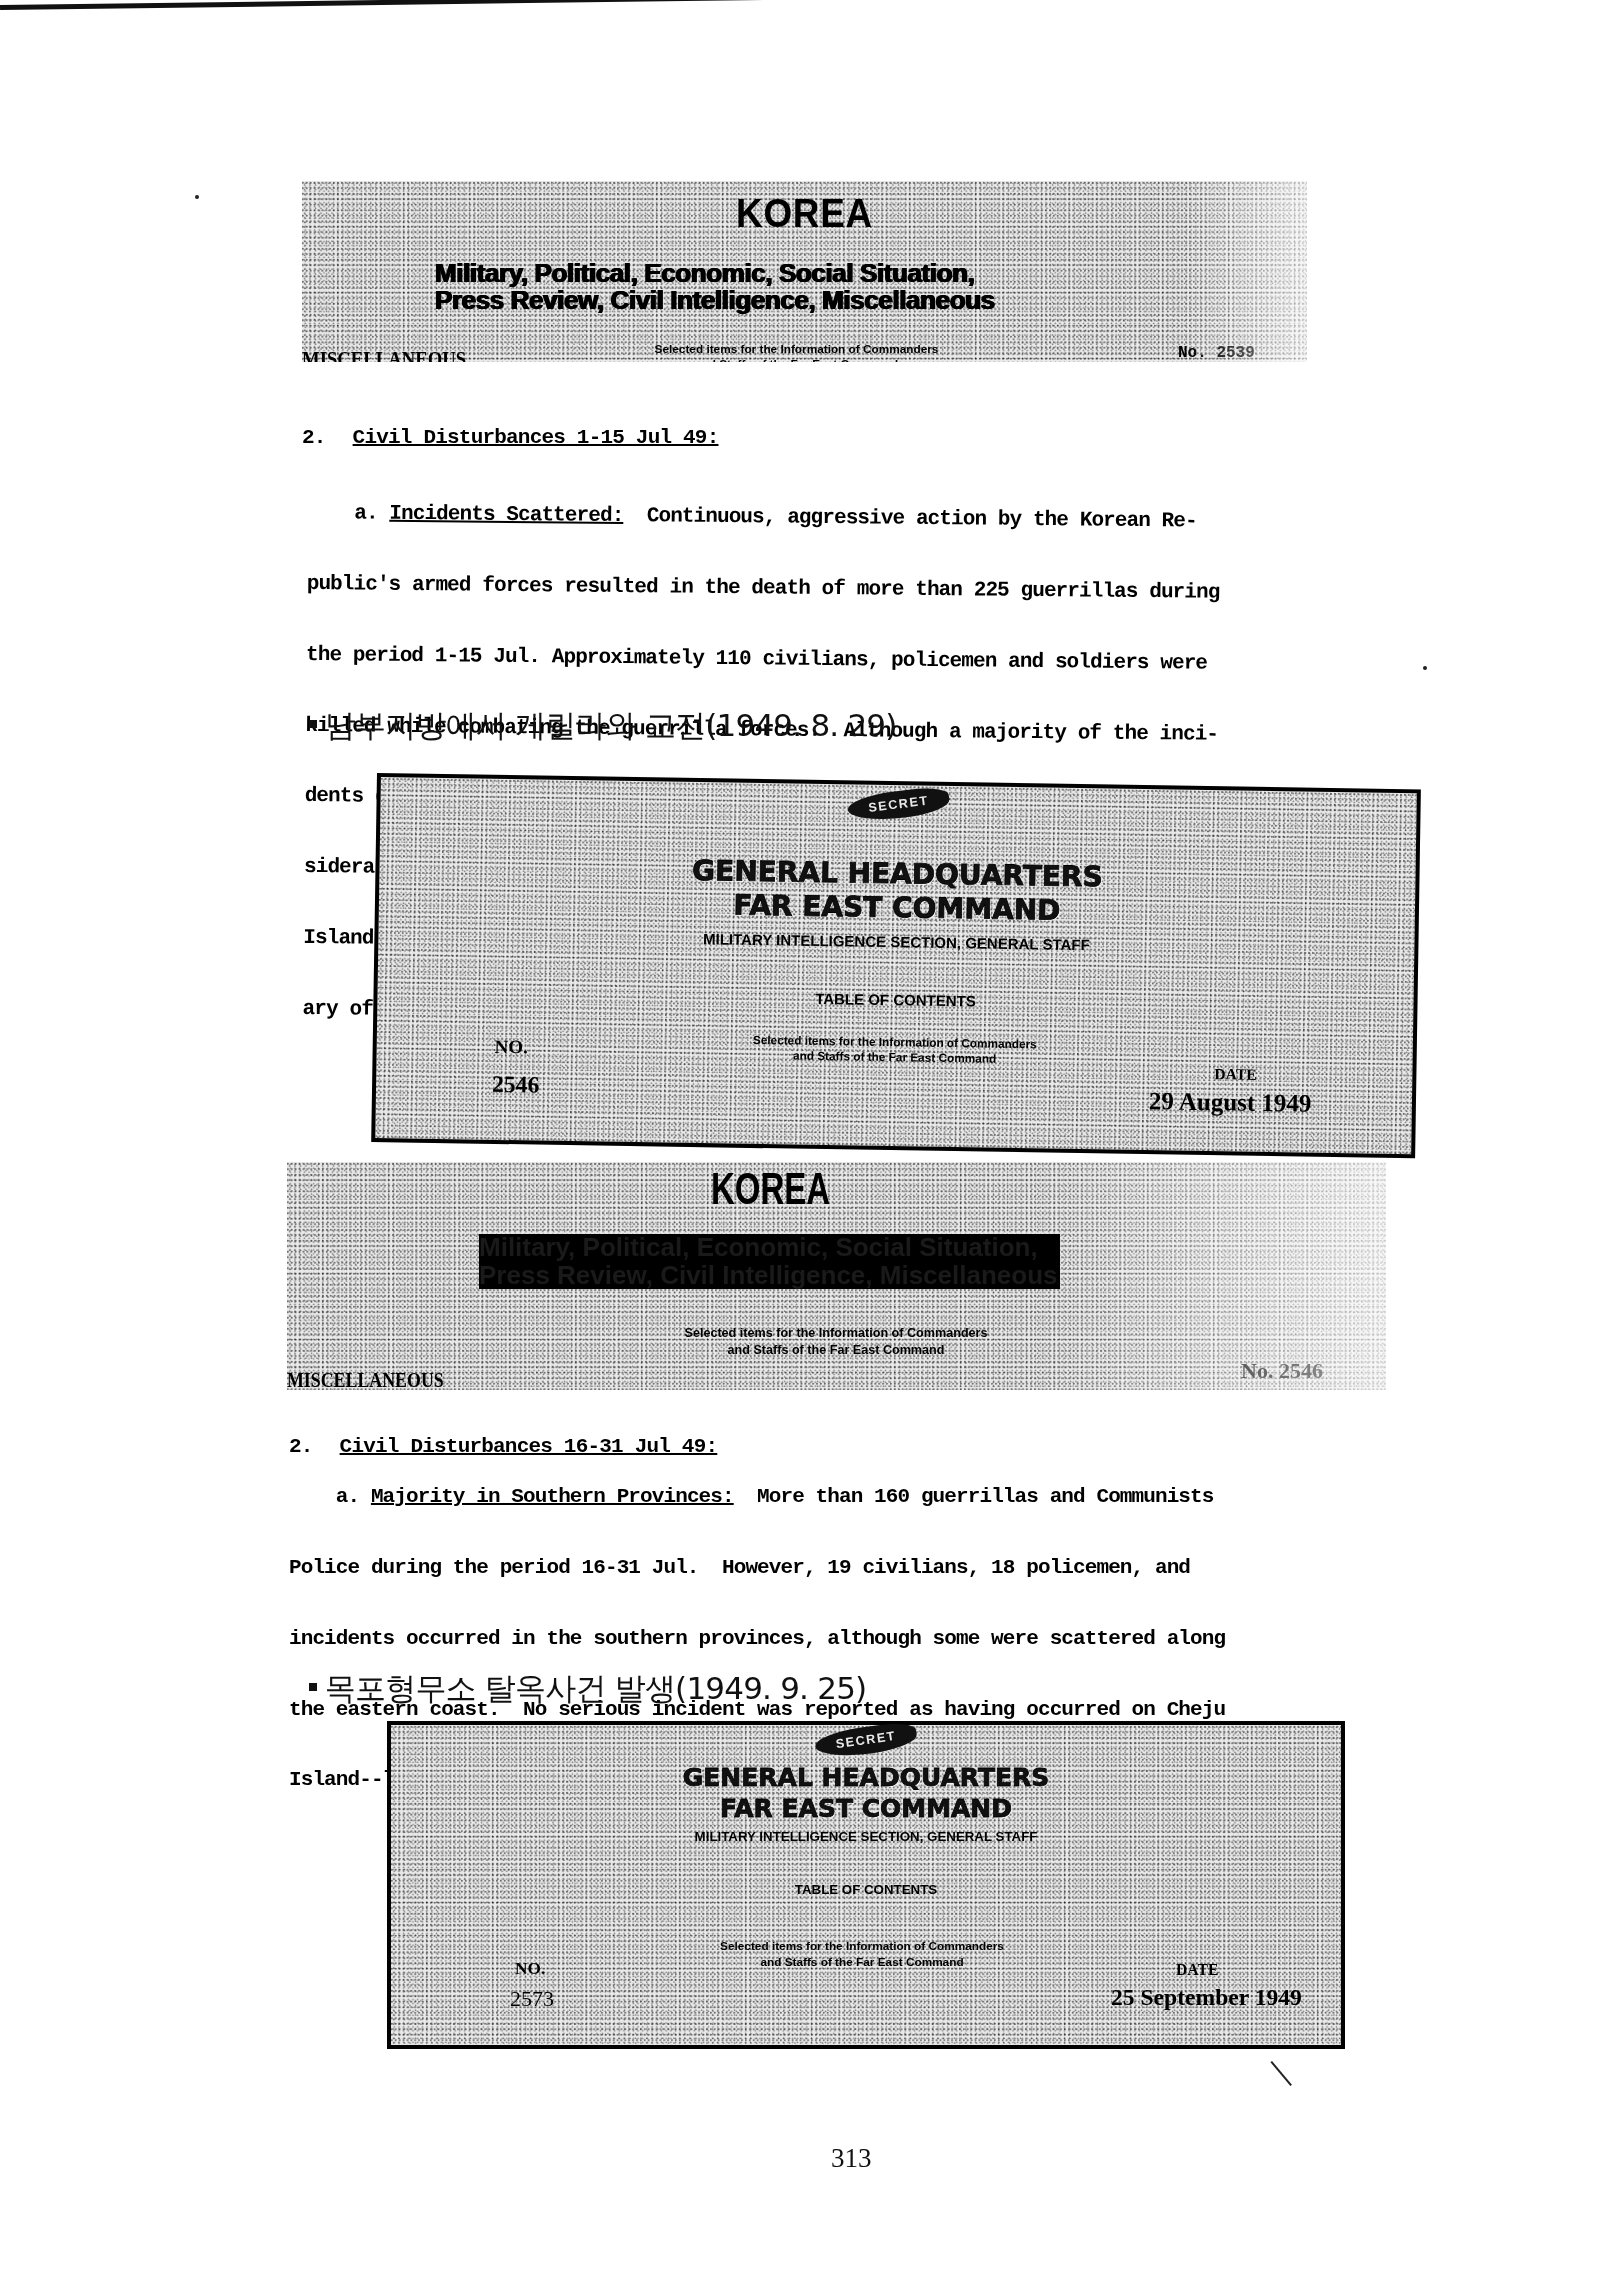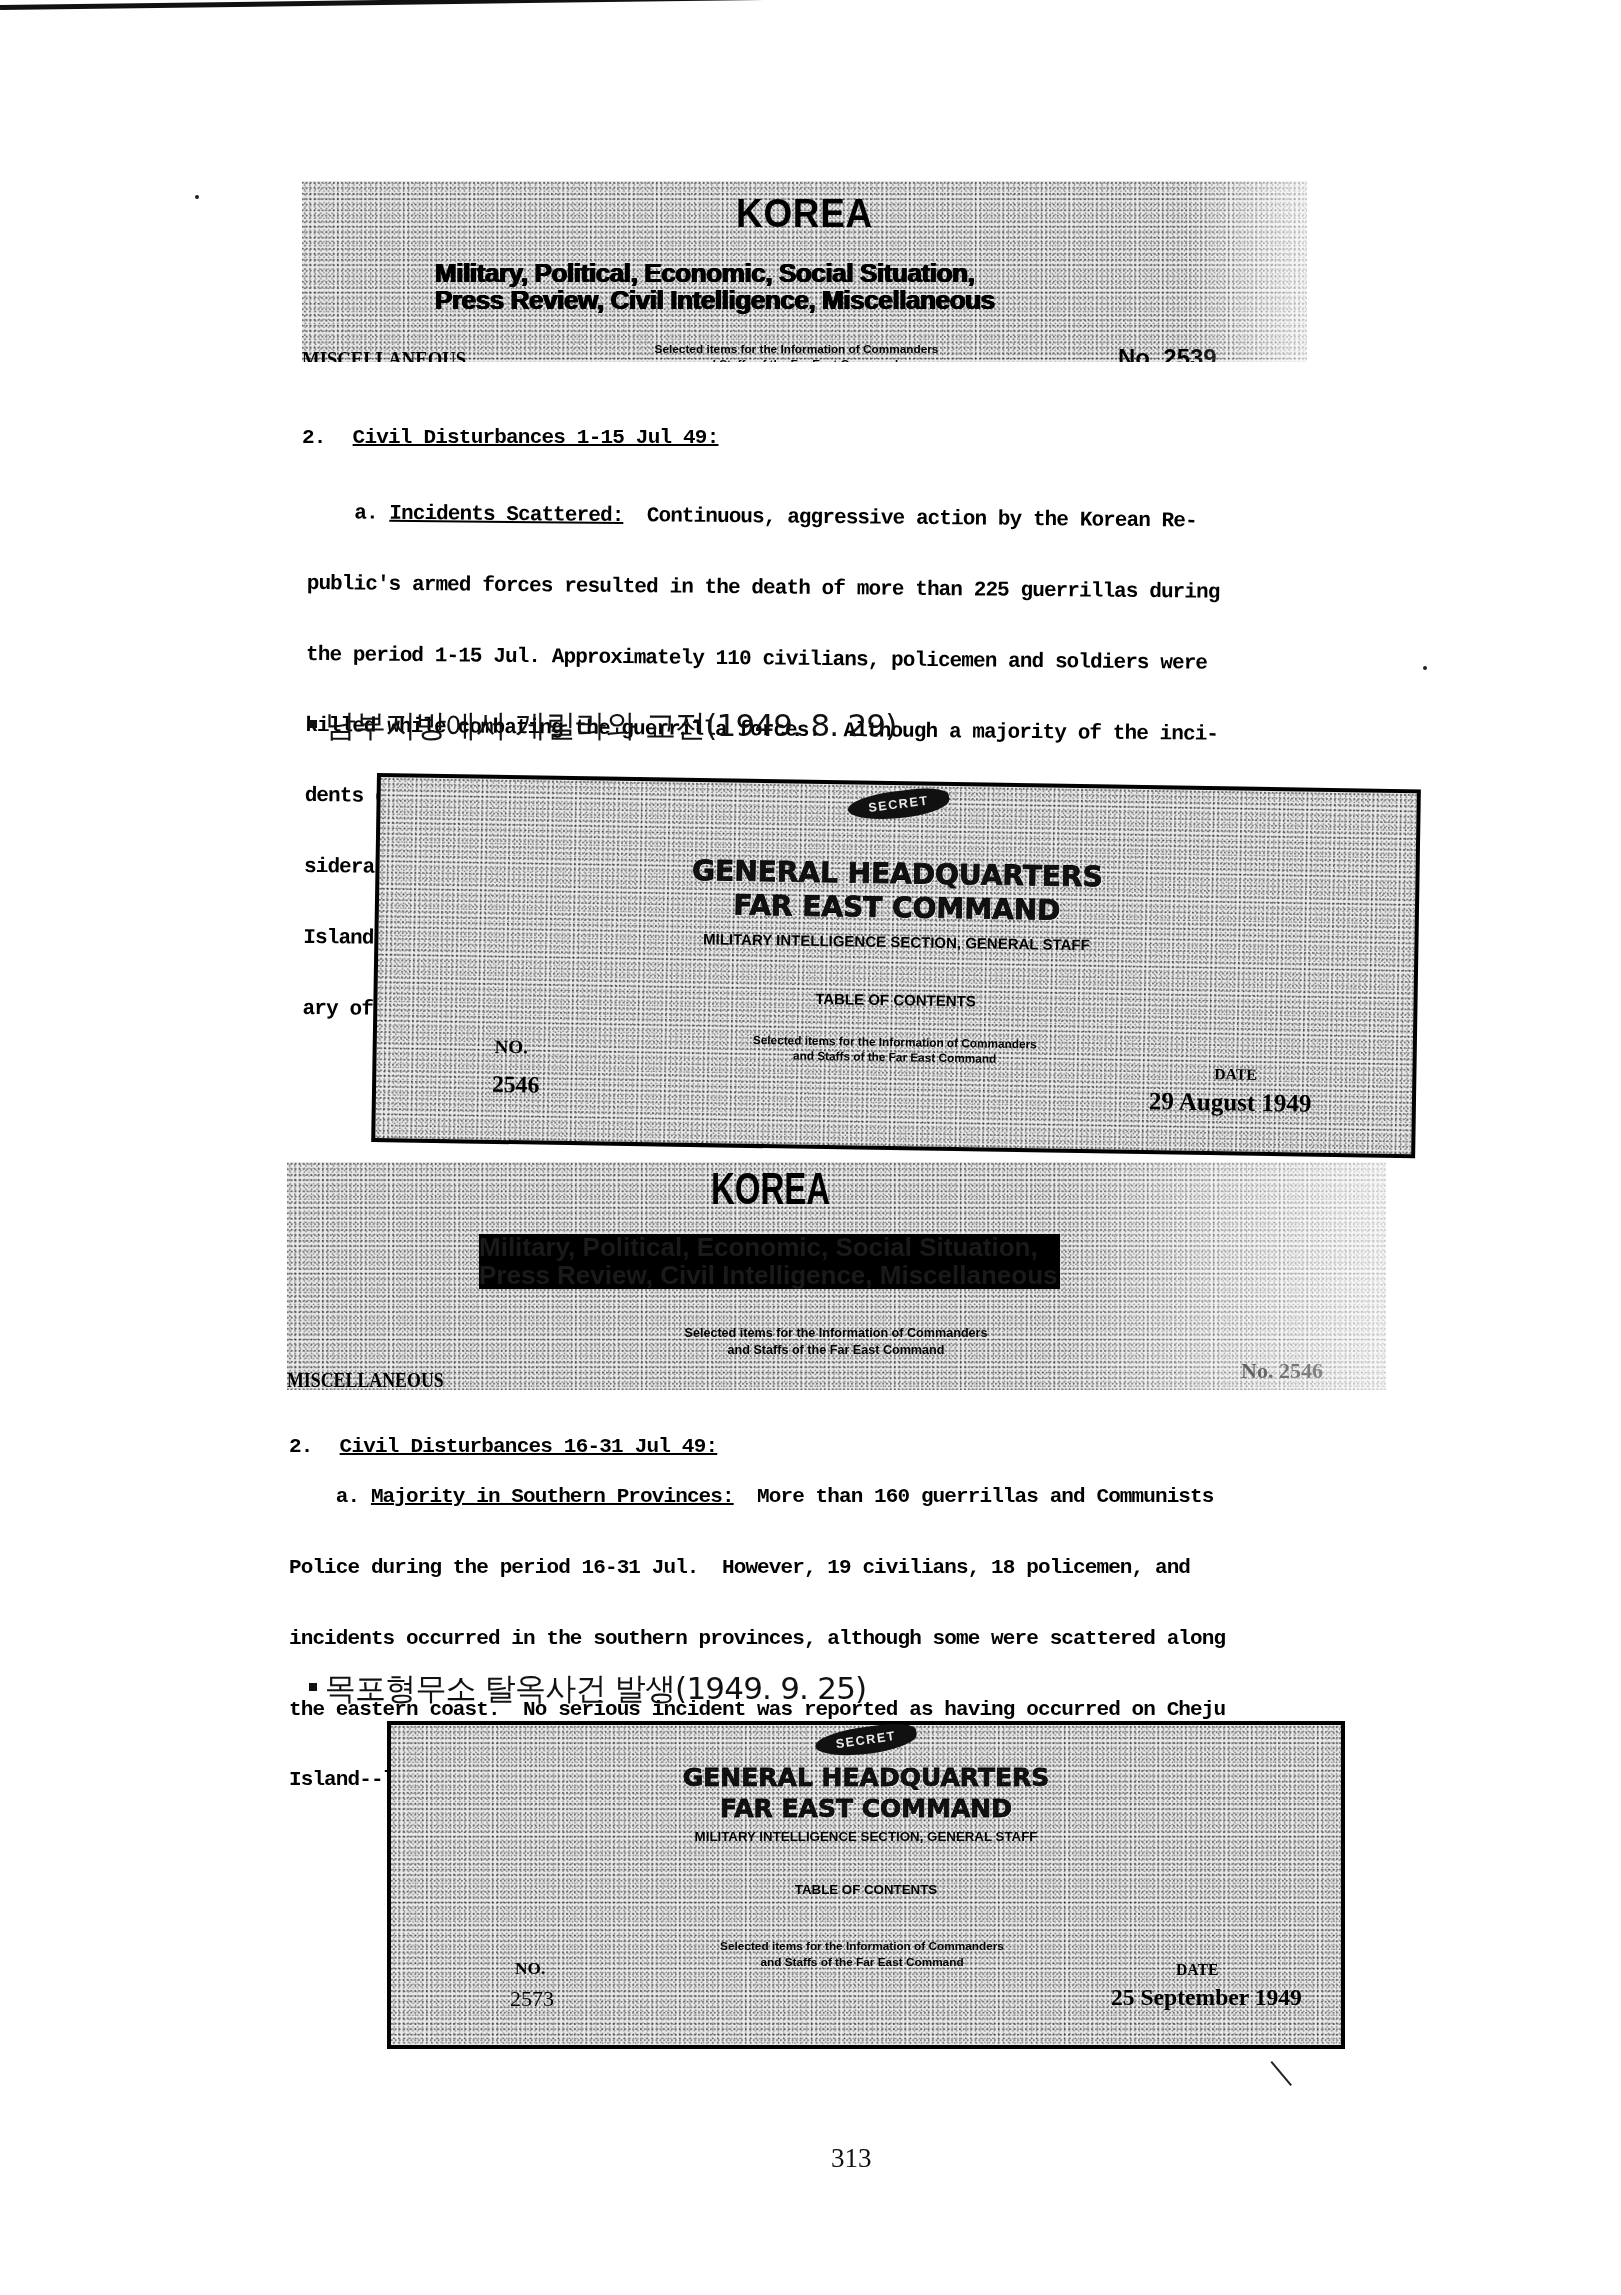--- a/index.html
+++ b/index.html
@@ -87,24 +87,24 @@
       left: 298px; top: 161px;
       width: 393px;
       text-align: center;
       font-family: "Liberation Sans", sans-serif;
       font-size: 11.8px;
       line-height: 15px;
       font-weight: 700;
     }
     .doc-number {
       position: absolute;
-      left: 816px; top: 163px;
-      font-family: Liberation Sans, sans-serif;
-      font-weight: 700;
-      font-size: 24px;
+      left: 876px; top: 163px;
+      font-family: Liberation Mono, monospace;
+      font-weight: 700;
+      font-size: 16px;
     }
 
     
     .section-heading {
       position: absolute;
       font-family: "Liberation Mono", monospace;
       font-weight: 700;
       font-size: 21px;
       letter-spacing: -0.8px;
       margin-top: 36px;

